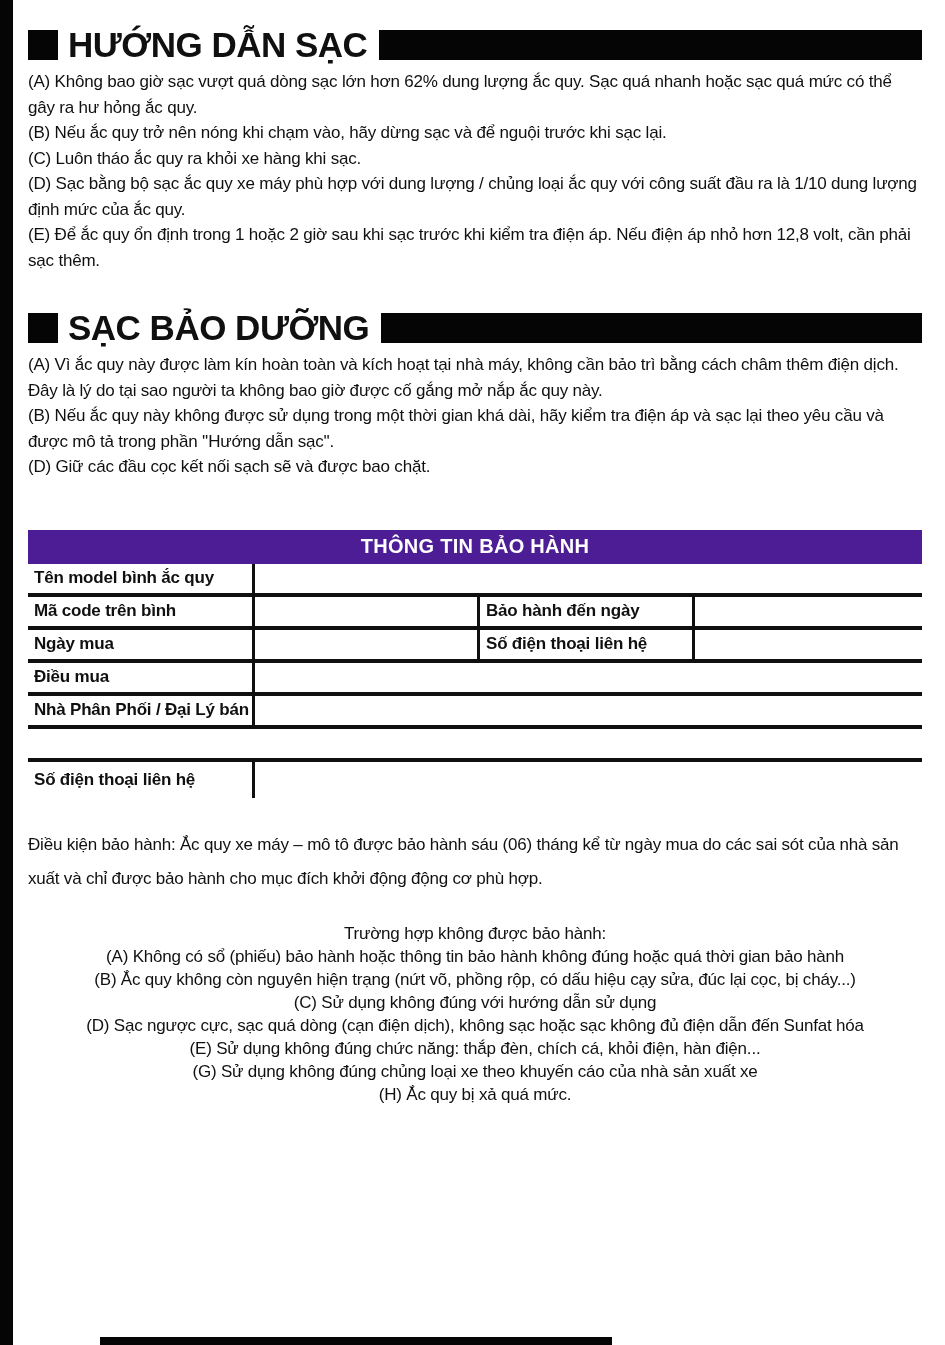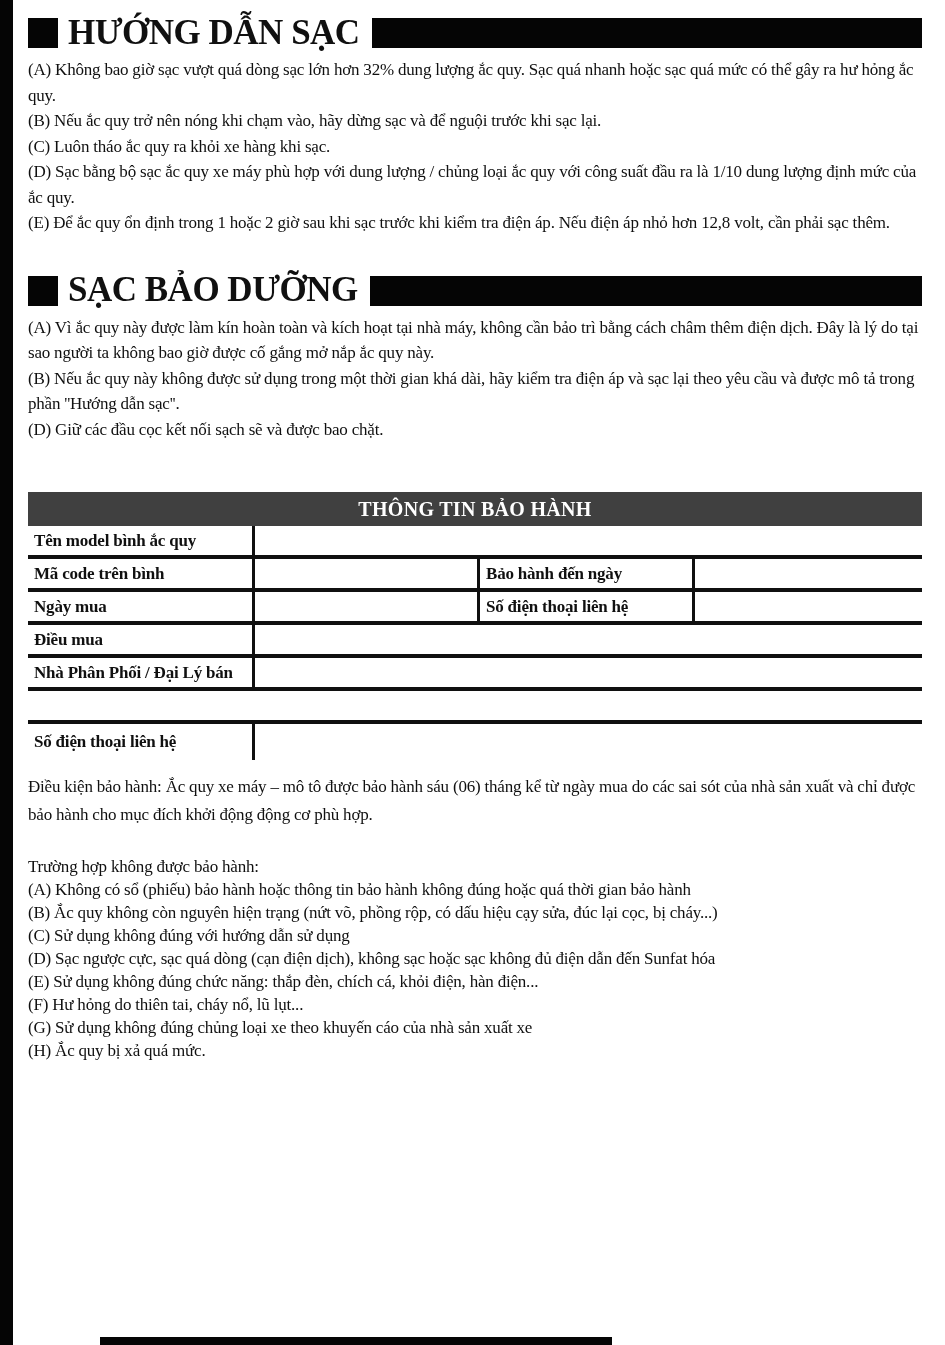--- a/index.html
+++ b/index.html
@@ -3,72 +3,72 @@
 <meta charset="utf-8">
 <style>
   * { margin:0; padding:0; box-sizing:border-box; }
   html,body { background:#ffffff; }
   body {
     width:945px; height:1345px; position:relative; overflow:hidden;
     font-family:"Liberation Sans","DejaVu Sans",sans-serif;
     color:#101010;
   }
   .left-edge { position:absolute; left:0; top:0; width:13px; height:1345px; background:#050505; }
-  .content { position:absolute; left:28px; top:0; width:894px;font-family:Liberation Serif, serif; }
+  .content { position:absolute; left:28px; top:12px; width:894px; }
 
   
   .sec-header { display:flex; align-items:center; height:38px; }
   .sec-header.first { margin-top:14px; }
   .sec-header.second { margin-top:36px;text-align:center; }
   .sq { width:30px; height:30px; background:#050505; flex:none; margin-right:10px; }
   .sec-title { font-size:35px; font-weight:bold; letter-spacing:-0.5px; white-space:nowrap; margin-right:12px; line-height:1; padding-bottom:2px; }
   .hbar { flex:1; height:30px; background:#050505; }
 
   
   .sec-body { margin-top:5px; font-size:17px; line-height:25.5px; letter-spacing:-0.2px; }
   .sec-body p { margin:0; }
 
   
   .wtitle {
-    margin-top:50px; height:34px; background:#404040; color:#ffffff;
+    margin-top:50px; height:34px; background:#4c1d95; color:#ffffff;
     font-weight:bold; font-size:20px; letter-spacing:0.3px;
     display:flex; align-items:center; justify-content:center;
   }
   .wtable { width:100%; }
   .wrow { display:grid; height:33px; border-bottom:4px solid #101010; font-weight:bold; font-size:17px; letter-spacing:-0.2px; }
   .wrow.full  { grid-template-columns:227px 1fr; }
   .wrow.split { grid-template-columns:227px 225px 215px 1fr; }
   .wrow:last-child { border-bottom:none; height:36px; }
   .wc { height:100%; display:flex; align-items:center; padding-left:6px; }
   .wc.divider { border-right:3px solid #101010; }
 
   
   .note-line { margin-top:30px; font-size:17px; line-height:25px; letter-spacing:-0.2px; }
-  .cond-line { margin-top:13px; font-size:17px; line-height:28px; letter-spacing:-0.2px; }
+  .cond-line { margin-top:30px; font-size:17px; line-height:34px; letter-spacing:-0.2px; }
 
   
-  .exclusions { margin-top:26px; font-size:17px; line-height:23px; letter-spacing:-0.2px; }
+  .exclusions { margin-top:26px; font-size:17px; line-height:23px; letter-spacing:-0.2px;text-align:center; }
   .exclusions p { margin:0; }
 
   .bottom-bar { position:absolute; left:100px; bottom:0; width:512px; height:8px; background:#050505; }
 </style>
 </head>
 <body>
 
 <div class="left-edge"></div>
 
 <div class="content">
 
   <div class="sec-header first">
     <span class="sq"></span>
     <span class="sec-title">HƯỚNG DẪN SẠC</span>
     <span class="hbar"></span>
   </div>
   <div class="sec-body">
-    <p>(A) Không bao giờ sạc vượt quá dòng sạc lớn hơn 32% dung lượng ắc quy. Sạc quá nhanh hoặc sạc quá mức có thể gây ra hư hỏng ắc quy.</p>
+    <p>(A) Không bao giờ sạc vượt quá dòng sạc lớn hơn 62% dung lượng ắc quy. Sạc quá nhanh hoặc sạc quá mức có thể gây ra hư hỏng ắc quy.</p>
     <p>(B) Nếu ắc quy trở nên nóng khi chạm vào, hãy dừng sạc và để nguội trước khi sạc lại.</p>
     <p>(C) Luôn tháo ắc quy ra khỏi xe hàng khi sạc.</p>
     <p>(D) Sạc bằng bộ sạc ắc quy xe máy phù hợp với dung lượng / chủng loại ắc quy với công suất đầu ra là 1/10 dung lượng định mức của ắc quy.</p>
     <p>(E) Để ắc quy ổn định trong 1 hoặc 2 giờ sau khi sạc trước khi kiểm tra điện áp. Nếu điện áp nhỏ hơn 12,8 volt, cần phải sạc thêm.</p>
   </div>
 
   <div class="sec-header second">
     <span class="sq"></span>
     <span class="sec-title">SẠC BẢO DƯỠNG</span>
     <span class="hbar"></span>
@@ -116,20 +116,19 @@
 
   <p class="cond-line">Điều kiện bảo hành: Ắc quy xe máy – mô tô được bảo hành sáu (06) tháng kể từ ngày mua do các sai sót của nhà sản xuất và chỉ được bảo hành cho mục đích khởi động động cơ phù hợp.</p>
 
   <div class="exclusions">
     <p>Trường hợp không được bảo hành:</p>
     <p>(A) Không có sổ (phiếu) bảo hành hoặc thông tin bảo hành không đúng hoặc quá thời gian bảo hành</p>
     <p>(B) Ắc quy không còn nguyên hiện trạng (nứt võ, phồng rộp, có dấu hiệu cạy sửa, đúc lại cọc, bị cháy...)</p>
     <p>(C) Sử dụng không đúng với hướng dẫn sử dụng</p>
     <p>(D) Sạc ngược cực, sạc quá dòng (cạn điện dịch), không sạc hoặc sạc không đủ điện dẫn đến Sunfat hóa</p>
     <p>(E) Sử dụng không đúng chức năng: thắp đèn, chích cá, khỏi điện, hàn điện...</p>
-    <p>(F) Hư hỏng do thiên tai, cháy nổ, lũ lụt...</p>
     <p>(G) Sử dụng không đúng chủng loại xe theo khuyến cáo của nhà sản xuất xe</p>
     <p>(H) Ắc quy bị xả quá mức.</p>
   </div>
 
 </div>
 
 <div class="bottom-bar"></div>
 
 </body></html>

